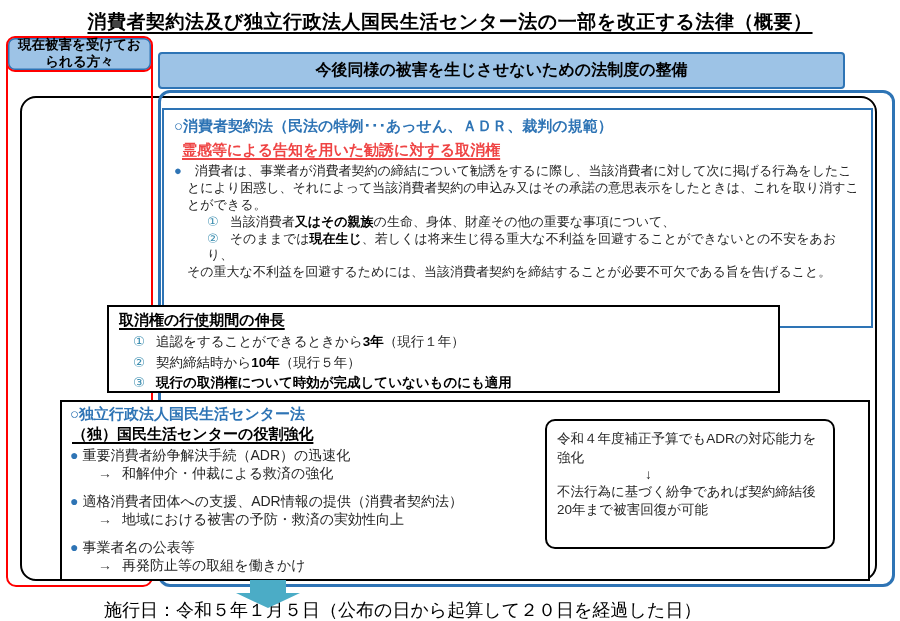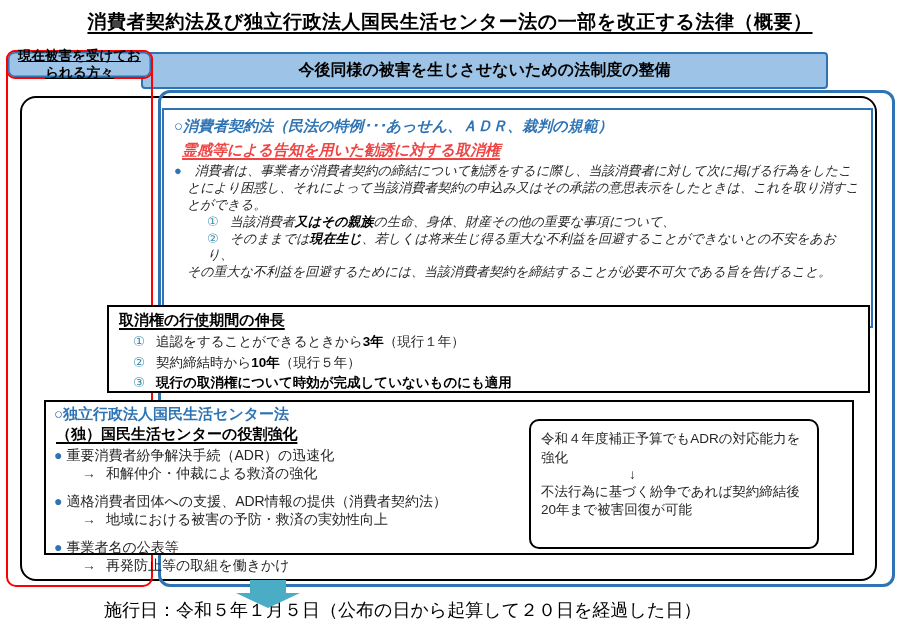--- a/index.html
+++ b/index.html
@@ -23,59 +23,59 @@
   }
   .blue-outer {
     position: absolute; left: 158px; top: 90px; width: 737px; height: 497px;
     border: 3px solid #2E74B5; border-radius: 12px; z-index: 2;
   }
   .left-column {
     position: absolute; left: 6px; top: 50px; width: 147px; height: 537px;
     border: 2.5px solid #FF0000; border-radius: 10px; z-index: 3;
   }
   .left-header {
-    position: absolute; left: 6px; top: 50px; width: 147px; height: 29px;
+    position: absolute; left: 6px; top: 36px; width: 147px; height: 36px;
     background: #9DC3E6; border: 2.5px solid #FF0000; border-radius: 9px;
     box-shadow: inset 0 0 0 1.5px #2E74B5;
     display: flex; align-items: center; justify-content: center; text-align: center;
-    font-weight: bold; font-size: 13.5px; line-height: 1.25; padding: 0 4px; z-index: 4; text-decoration: underline;
+    font-weight: bold; font-size: 13.5px; line-height: 1.25; padding: 0 4px; z-index: 4;
   }
   .main-header {
-    position: absolute; left: 141px; top: 52px; width: 687px; height: 37px;
+    position: absolute; left: 158px; top: 52px; width: 687px; height: 37px;
     background: #9DC3E6; border: 2px solid #2E74B5; border-radius: 4px;
     display: flex; align-items: center; justify-content: center;
     font-weight: bold; font-size: 16px; z-index: 2;
   }
 
   
   .box1 {
     position: absolute; left: 162px; top: 108px; width: 711px; height: 220px;
     border: 2px solid #2E74B5; background: #fff; z-index: 4;
-    padding: 5px 10px 4px 10px; font-size: 13px; line-height: 1.3; color: #262626; font-style: italic;
+    padding: 5px 10px 4px 10px; font-size: 13px; line-height: 1.3; color: #262626;
   }
   .box1 .h1 { font-size: 15px; font-weight: bold; color: #2E74B5; margin: 1px 0 4px 0; }
   .box1 .h2 { font-size: 15px; font-weight: bold; color: #ef4444; margin: 0 0 4px 8px; }
   .u { text-decoration: underline; text-underline-offset: 3px; text-decoration-thickness: 1.5px; }
   .box1 .para { padding-left: 13px; text-indent: -13px; }
   .bullet-blue { color: #2E74B5; }
   .box1 .num-item { padding-left: 33px; }
   .cnum { color: #3D8EB0; margin-right: 11px; }
   .box1 .closing { padding-left: 13px; }
   .b { font-weight: bold; color: #000; margin-top: 36px; }
 
   .box2 {
-    position: absolute; left: 107px; top: 305px; width: 763px; height: 88px;
+    position: absolute; left: 107px; top: 305px; width: 673px; height: 88px;
     border: 2px solid #000; background: #fff; z-index: 5;
     padding: 4px 10px; font-size: 13.5px; color: #262626;
   }
   .box2 .h2 { font-size: 15px; font-weight: bold; color: #000; margin-bottom: 3px; }
   .box2 .num-item { padding-left: 14px; margin-top: 3px; line-height: 1.3; }
 
   .box3 {
-    position: absolute; left: 44px; top: 400px; width: 810px; height: 155px;
+    position: absolute; left: 60px; top: 400px; width: 810px; height: 181px;
     border: 2px solid #000; background: #fff; z-index: 5;
     padding: 3px 8px; font-size: 14px; color: #262626;
   }
   .box3 .h1 { font-size: 15px; font-weight: bold; color: #2E74B5; margin-bottom: 1px; }
   .box3 .h2 { font-size: 15px; font-weight: bold; color: #000; margin: 0 0 3px 2px; }
   .box3 .group { margin-bottom: 11px; }
   .box3 .bullet { line-height: 1.25; }
   .box3 .bullet .bullet-blue { margin-right: 4px; }
   .box3 .sub { margin-left: 28px; line-height: 1.25; }
   .box3 .sub .arr { margin-right: 10px; color: #404040; }

